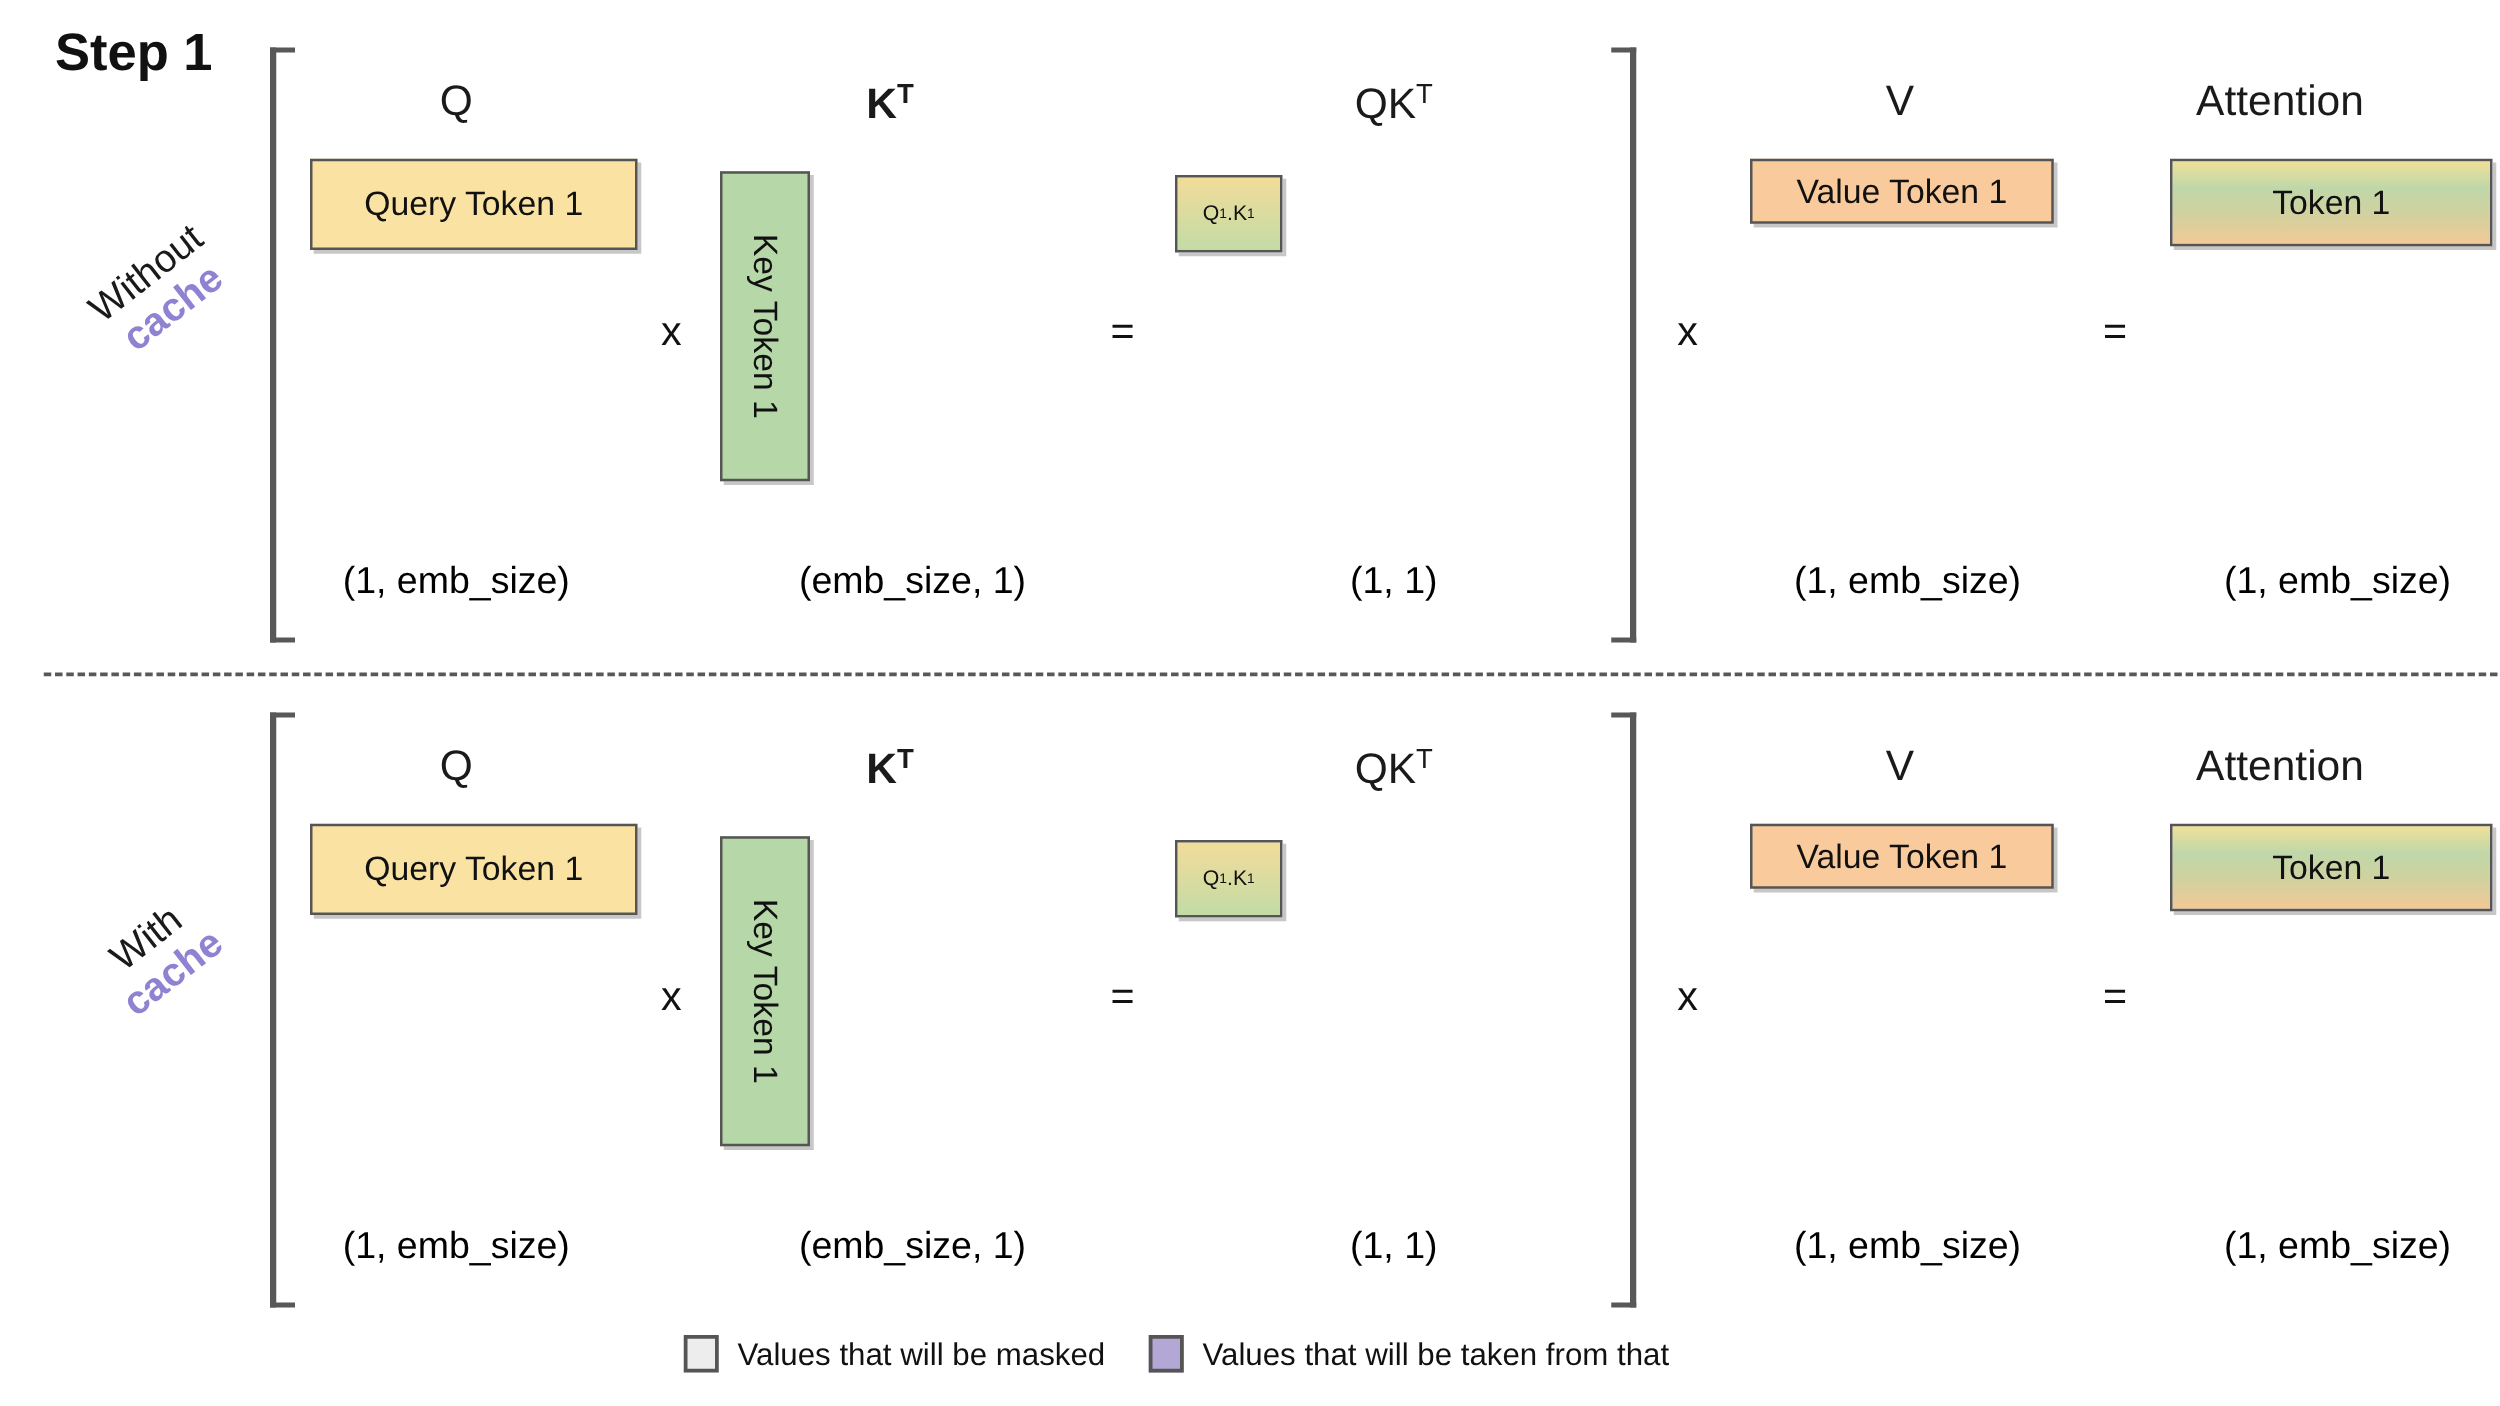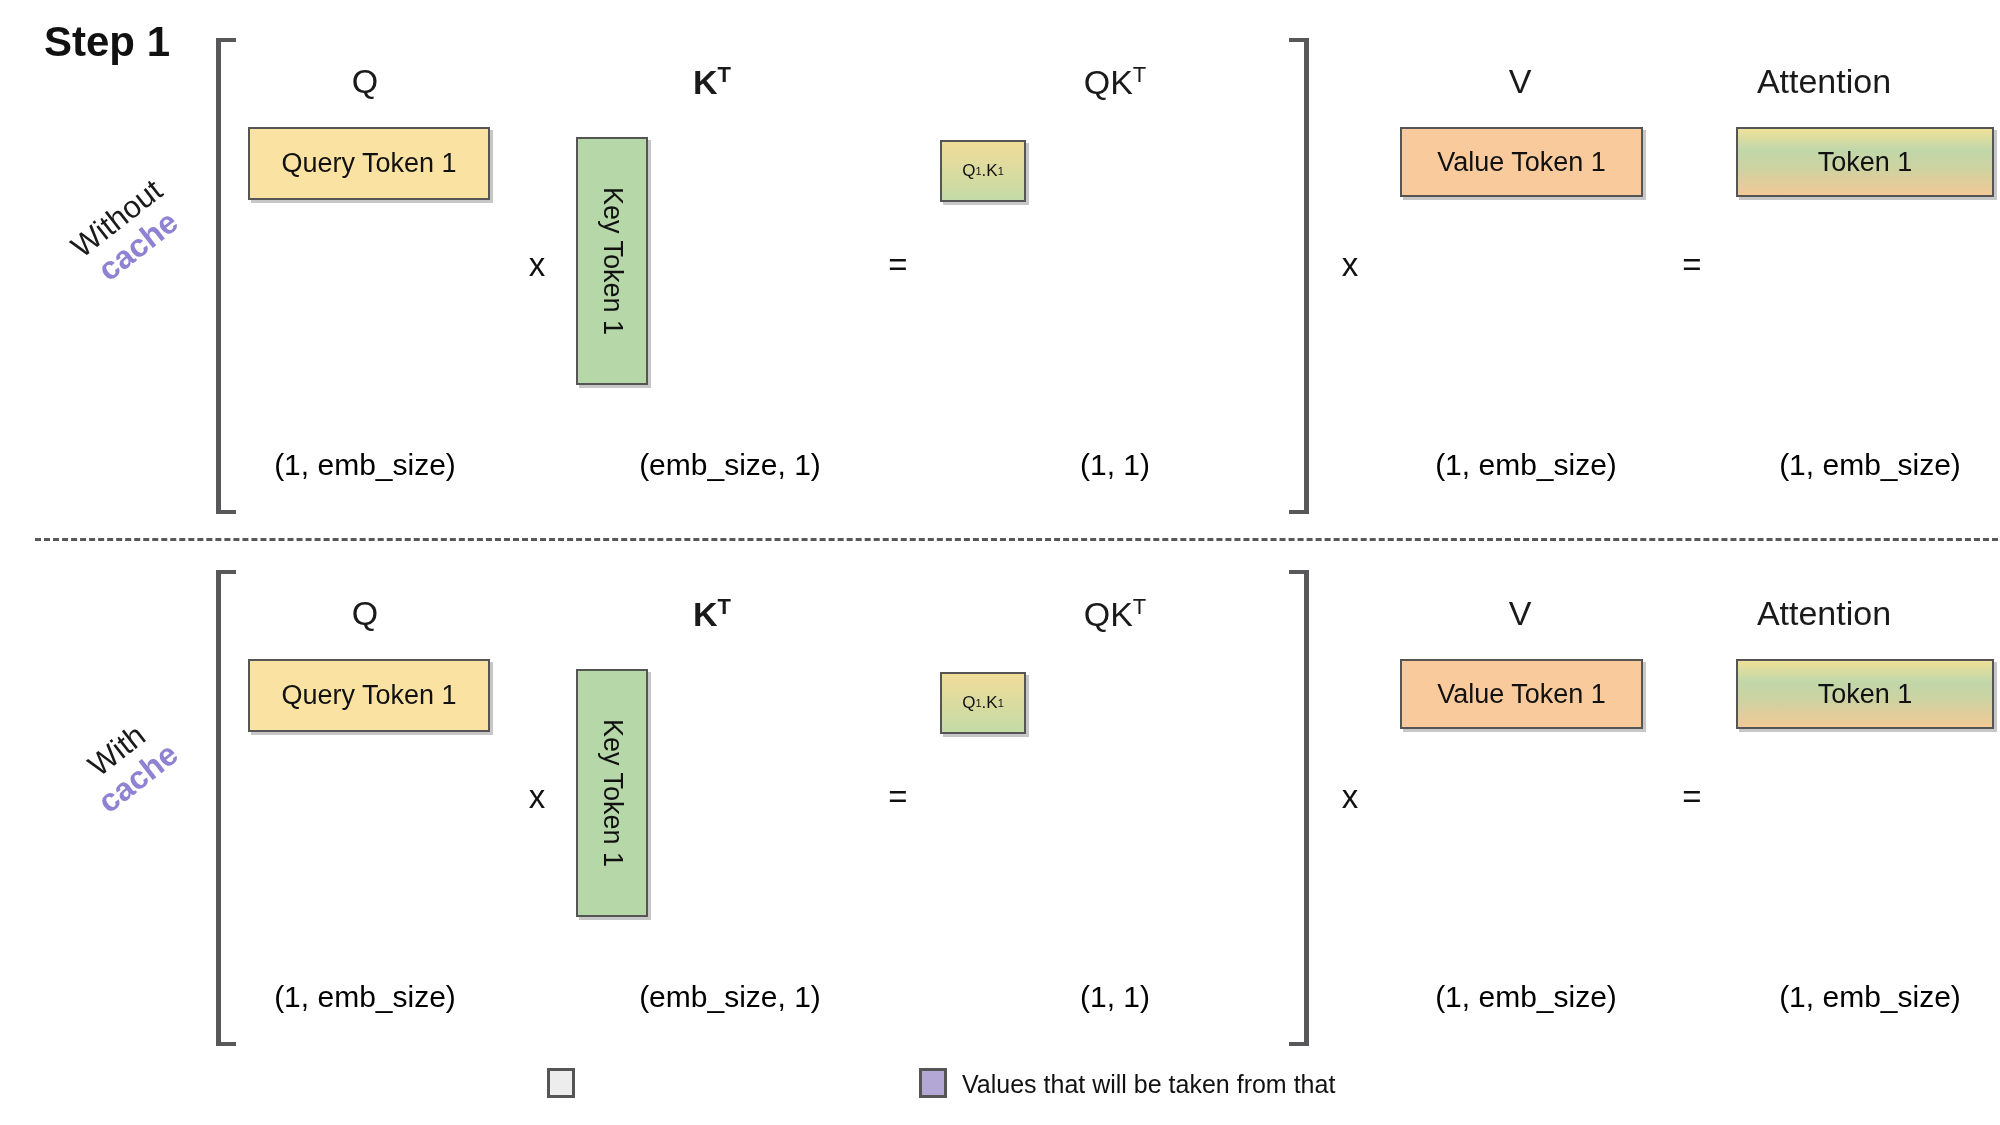--- a/index.html
+++ b/index.html
@@ -26,26 +26,26 @@
   
   .hdr{top:62px;height:46px;width:200px;font-size:34px;text-align:center;}
   .hdr .sup{font-size:22px;vertical-align:12px;}
   .hdr-q{left:245px;} .hdr-k{left:592px;font-weight:bold;} .hdr-qk{left:995px;} .hdr-v{left:1400px;} .hdr-attn{left:1704px;}
   
   .box{
     border:2px solid #555;box-shadow:3px 3px 0 rgba(130,130,130,.45);
     display:flex;align-items:center;justify-content:center;
     font-size:27px;color:#111;box-sizing:border-box;
   }
-  .query-box{left:228px;top:127px;width:242px;height:73px;}
+  .query-box{left:228px;top:127px;width:262px;height:73px;}
   .key-box{left:556px;top:137px;width:72px;height:248px;}
   .key-box .vert{writing-mode:vertical-rl;white-space:nowrap;font-size:27px;}
   .qk-box{left:920px;top:140px;width:86px;height:62px;font-size:17px;}
   .qk-box .sub{font-size:11px;vertical-align:-6px;}
-  .value-box{left:1380px;top:127px;width:243px;height:70px;}
+  .value-box{left:1380px;top:127px;width:243px;height:52px;}
   .token-box{left:1716px;top:127px;width:258px;height:70px;}
   
   .op{top:242px;width:44px;height:46px;font-size:33px;text-align:center;line-height:46px;color:#111;}
   .op-x1{left:495px;} .op-eq1{left:856px;} .op-x2{left:1308px;} .op-eq2{left:1650px;}
   
   .dim{top:448px;height:42px;width:220px;font-size:30px;text-align:center;color:#000000;}
   .dim-q{left:235px;} .dim-k{left:600px;} .dim-qk{left:985px;} .dim-v{left:1396px;} .dim-attn{left:1740px;}
   
   #separator{left:15px;top:538px;width:1972px;height:0;border-top:3px dashed #58585a;}
   
@@ -139,16 +139,17 @@
     <div class="abs box token-box" style="background:linear-gradient(180deg,#EFE198 0%,#C0D7A9 32%,#CFD2A0 62%,#F2C996 100%)">Token 1</div>
 
     <div class="abs dim dim-q">(1, emb_size)</div>
     <div class="abs dim dim-k">(emb_size, 1)</div>
     <div class="abs dim dim-qk">(1, 1)</div>
     <div class="abs dim dim-v">(1, emb_size)</div>
     <div class="abs dim dim-attn">(1, emb_size)</div>
   </div>
 
   <div class="abs swatch" id="legend-swatch-masked" style="background:#EDEDED"></div>
+  <div class="abs legend-label" id="legend-label-masked">Values that will be masked</div>
   <div class="abs swatch" id="legend-swatch-cache" style="background:#B3A7D6"></div>
   <div class="abs legend-label" id="legend-label-cache">Values that will be taken from that</div>
 
 </div>
 
 </body></html>

